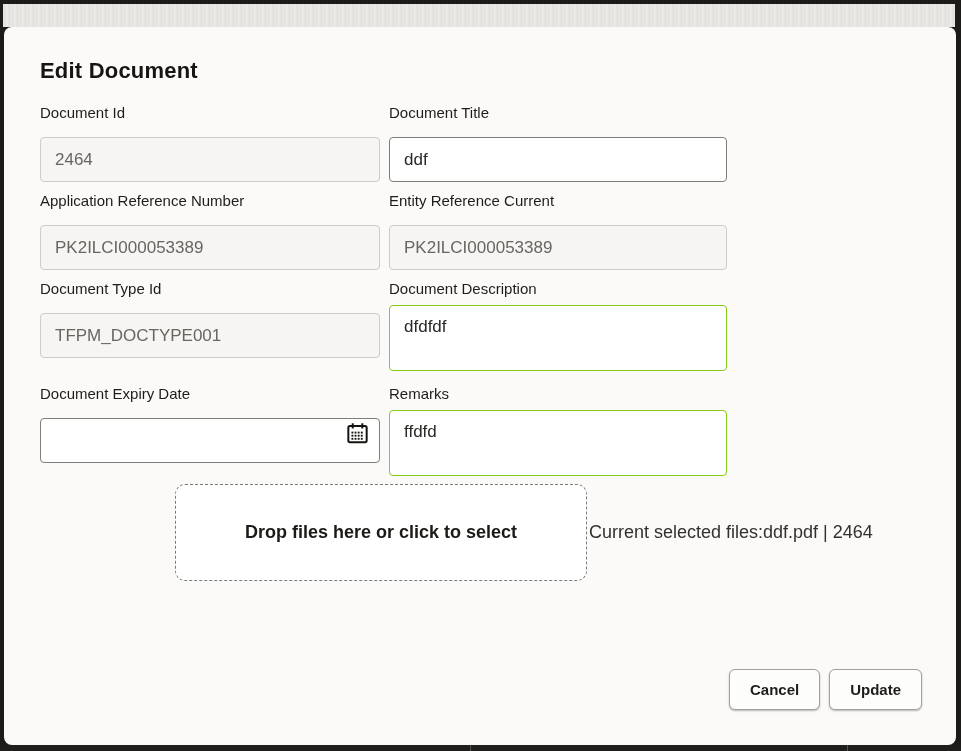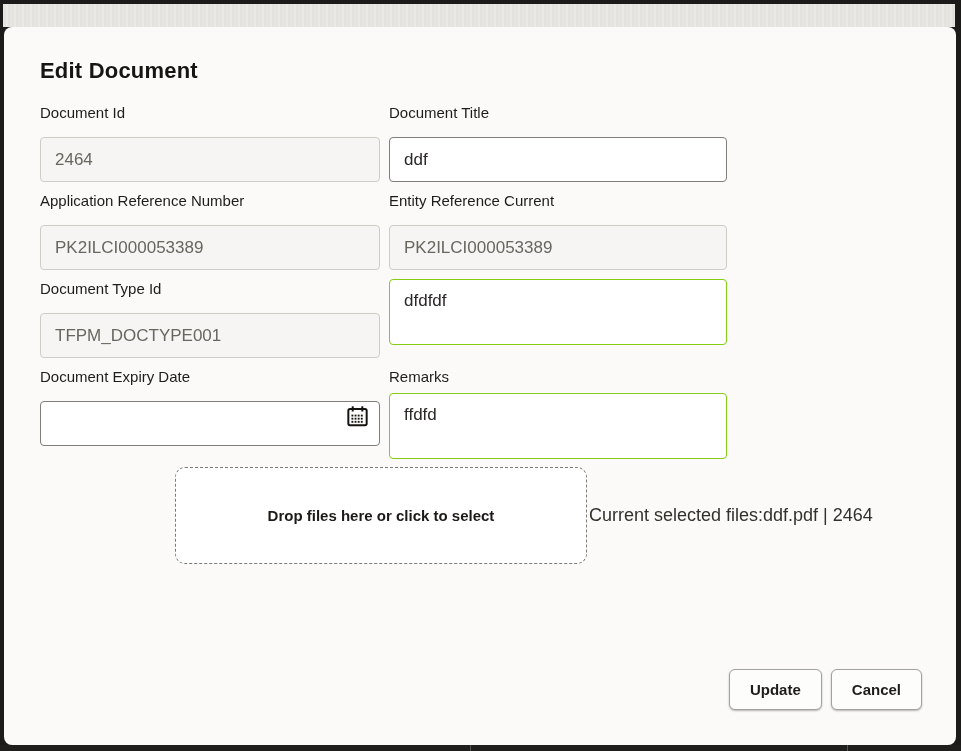--- a/index.html
+++ b/index.html
@@ -90,21 +90,21 @@
     margin: 4px 0 0 171px;
   }
   .dropzone {
     width: 412px; height: 97px;
     border: 1px dashed #7d7b78; border-radius: 10px;
     background: #ffffff;
     display: flex; align-items: center; justify-content: center;
     cursor: pointer;
   }
   .dropzone-label {
-    font-size: 15px; font-weight: 700; color: #1c1a17;
+    font-size: 18px; font-weight: 700; color: #1c1a17;
   }
   .selected-files {
     font-size: 18px; color: #33312c;
     margin-left: 2px; white-space: nowrap;
   }
 
   
   .footer-actions {
     position: absolute; right: 34px; bottom: 35px;
     display: flex; gap: 9px;
@@ -149,20 +149,21 @@
       <div class="field">
         <label class="field-label">Entity Reference Current</label>
         <input class="text-input disabled" type="text" readonly="" value="PK2ILCI000053389" style="">
       </div>
 
       <div class="field">
         <label class="field-label">Document Type Id</label>
         <input class="text-input disabled" type="text" readonly="" value="TFPM_DOCTYPE001" style="">
       </div>
       <div class="field">
+        <label class="field-label">Document Description</label>
         <textarea class="text-area" style="">dfdfdf</textarea>
       </div>
 
       <div class="field">
         <label class="field-label">Document Expiry Date</label>
         <div class="input-with-icon">
           <input class="text-input" type="text" style="height: 45px;" value="">
           <button class="calendar-btn">
             <span style="display:flex;">
               <svg width="25" height="25" viewBox="0 0 24 24" fill="none">
@@ -195,22 +196,22 @@
     </div>
 
     <div class="upload-row">
       <div class="dropzone">
         <span class="dropzone-label">Drop files here or click to select</span>
       </div>
       <span class="selected-files">Current selected files:ddf.pdf | 2464</span>
     </div>
 
     <div class="footer-actions">
+      <button class="btn">Cancel</button>
       <button class="btn">Update</button>
-      <button class="btn">Cancel</button>
     </div>
 
   </div>
 
   <div class="page-bottom-bar"></div>
   <div class="bottom-divider" style="left:470px;"></div>
   <div class="bottom-divider" style="left:847px;"></div>
 
 </div>
 

